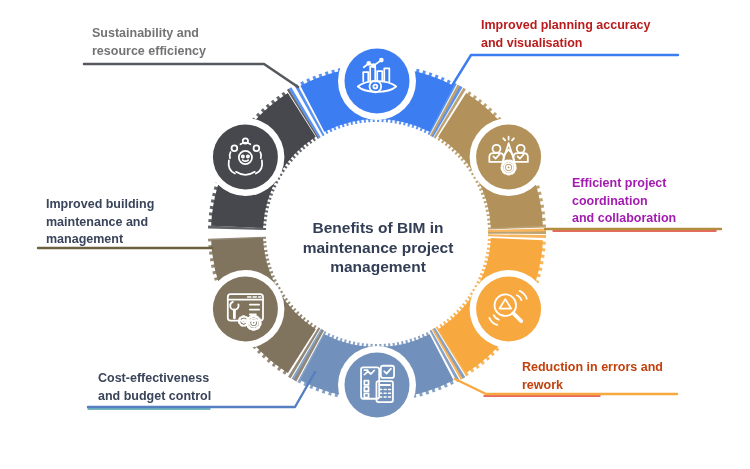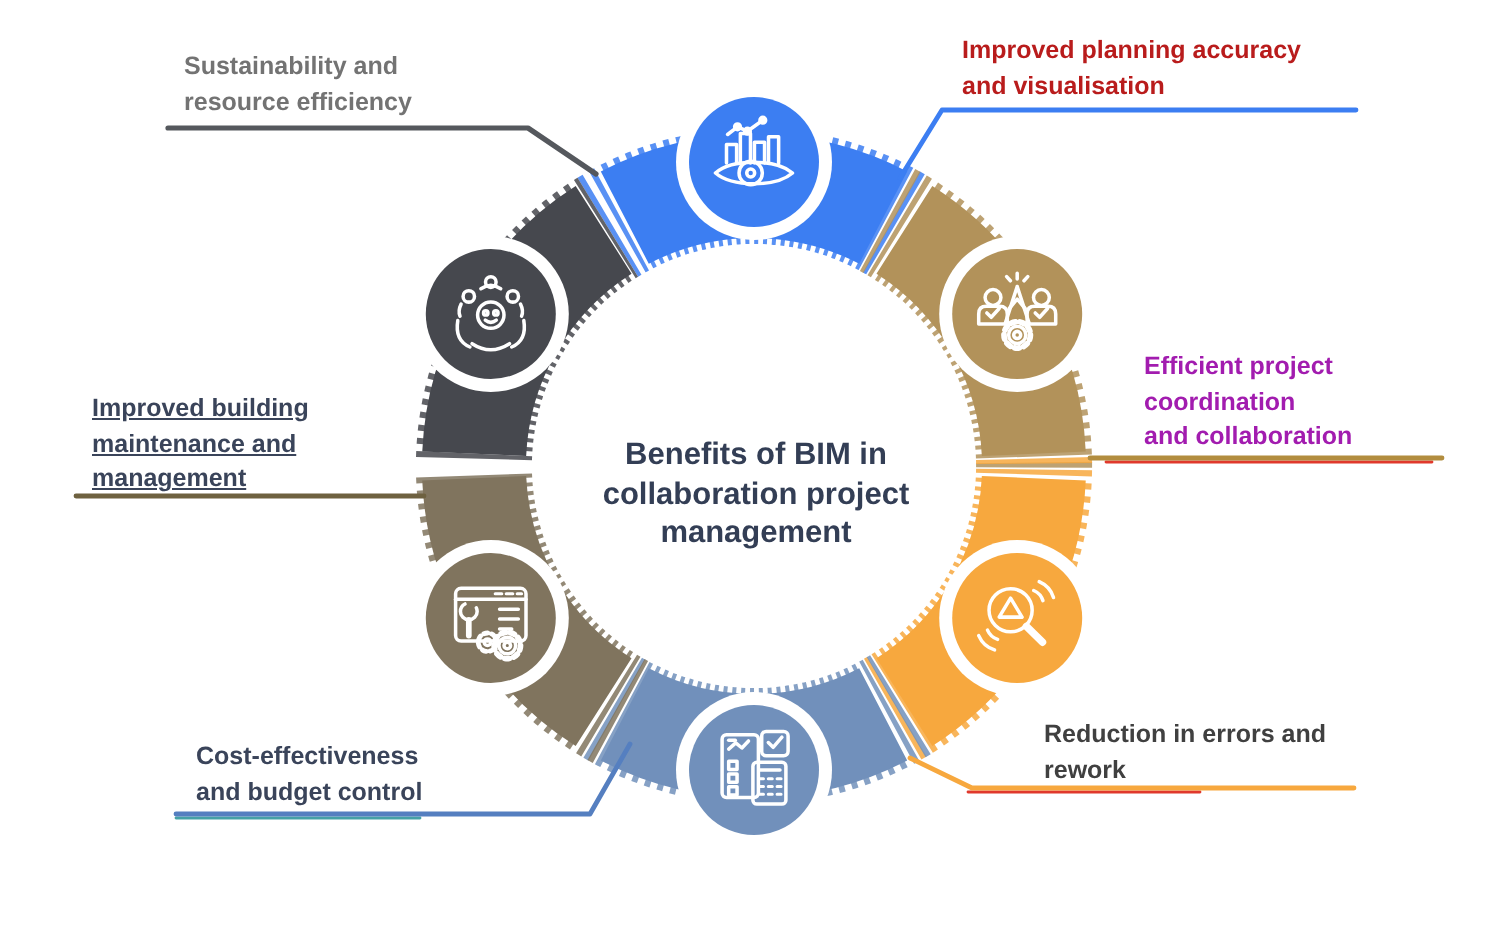--- a/index.html
+++ b/index.html
@@ -8,21 +8,21 @@
   .stage svg{position:absolute;left:0;top:0;}
   .label{position:absolute;font-size:12.5px;font-weight:bold;line-height:17.5px;
          white-space:pre-line;color:#3a445a;}
   .title{position:absolute;left:277px;top:218px;width:202px;text-align:center;
          font-size:15.5px;font-weight:bold;line-height:19.5px;white-space:pre-line;color:#333e55;}
   .lbl-sustainability{left:92px;top:25px;}
   .lbl-planning{left:481px;top:17px;}
   .lbl-coordination{left:572px;top:175px;}
   .lbl-errors{left:522px;top:359px;}
   .lbl-cost{left:98px;top:370px;}
-  .lbl-maintenance{left:46px;top:196px;text-decoration:underline;}
+  .lbl-maintenance{left:46px;top:196px;}
 </style>
 </head>
 <body>
 
 <div class="stage" style="background: rgb(255, 255, 255);">
 
   <svg width="750" height="469" viewBox="0 0 750 469">
     <defs>
       <g id="glyph-planning" fill="none" stroke="#fff" stroke-width="1.6" stroke-linecap="round" stroke-linejoin="round">
         <path d="M-12.5,0.5 v-8.5 h4.6 v8.5"></path>
@@ -182,28 +182,28 @@
         <circle r="39" fill="#ffffff"></circle>
         <circle r="32.5" fill="#46484e"></circle>
         <g transform="scale(1.1)">
             <use href="#glyph-sustainability"></use>
           </g>
       </g>
     </g>
   </svg>
 
   <div class="title" style="color: rgb(51, 62, 85);">Benefits of BIM in
-collaboration project
+maintenance project
 management</div>
   <div class="label lbl-planning" style="color: #b91c1c;">Improved planning accuracy
 and visualisation</div>
   <div class="label lbl-coordination" style="color: #a21caf;">Efficient project
 coordination
 and collaboration</div>
-  <div class="label lbl-errors" style="color: #404040;">Reduction in errors and
+  <div class="label lbl-errors" style="color: #c2410c;">Reduction in errors and
 rework</div>
   <div class="label lbl-cost" style="color: rgb(58, 68, 90);">Cost-effectiveness
 and budget control</div>
   <div class="label lbl-maintenance" style="color: rgb(58, 68, 90);">Improved building
 maintenance and
 management</div>
   <div class="label lbl-sustainability" style="color: #737373;">Sustainability and
 resource efficiency</div>
 </div>
 

